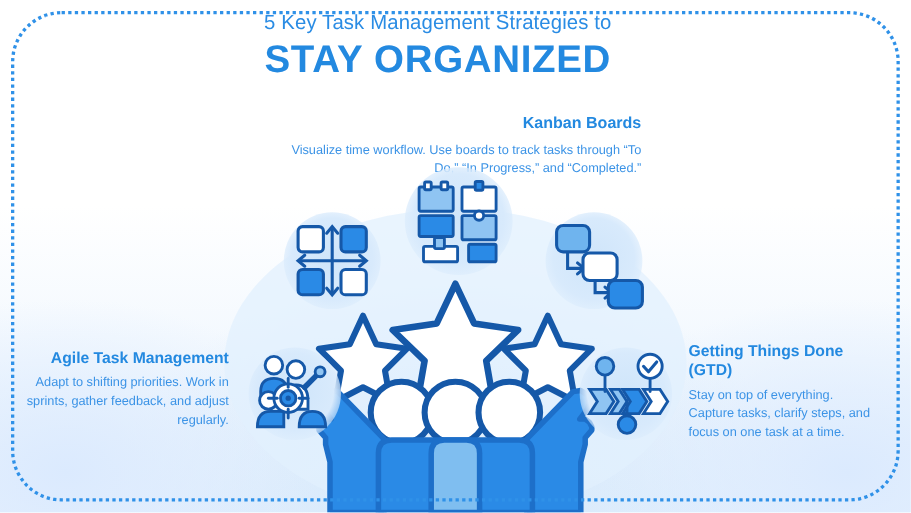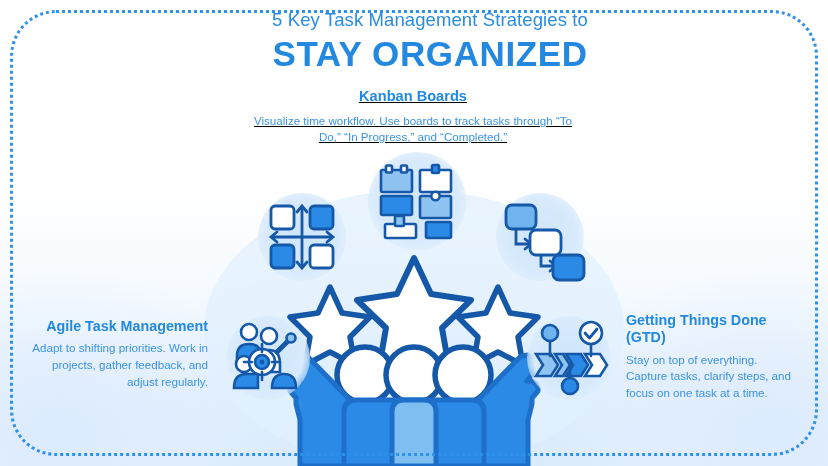--- a/index.html
+++ b/index.html
@@ -16,39 +16,39 @@
       radial-gradient(ellipse 340px 220px at 770px 430px, #dbeafe 0%, rgba(219,234,254,0) 72%),
       radial-gradient(ellipse 420px 300px at 414px 466px, #d2e7fb 0%, rgba(210,231,251,0) 75%),
       linear-gradient(#ffffff 0%, #ffffff 40%, #f2f8fe 70%, #e8f2fd 100%);
   }
   .dotborder{
     position:absolute;left:10px;top:10px;width:808px;height:446px;
     border:3px dotted #2f91e8;border-radius:46px;box-sizing:border-box;
     pointer-events:none;
   }
   
-  .title-wrap{position:absolute;left:0;top:8px;width:796px;text-align:center;margin-left:32px;}
+  .title-wrap{position:absolute;left:0;top:8px;width:796px;text-align:center;}
   .title-sub{
     font-size:18.5px;color:#2a8ce4;letter-spacing:.1px;line-height:1.25;
     font-weight:400;
   }
   .title-main{
     font-size:35px;font-weight:bold;color:#2389e0;letter-spacing:.6px;
     line-height:1.12;margin-top:3px;
   }
   
   .blk{position:absolute;}
   .blk h3{
     margin:0 0 5px 0;font-size:14.3px;font-weight:bold;color:#2389e0;
     line-height:1.22;
   }
   .blk p{
     margin:0;font-size:11.6px;color:#3b93e6;line-height:1.43;font-weight:400;
   }
-  .b-kanban{left:243px;top:88px;width:340px;text-align:center;text-decoration:underline;}
+  .b-kanban{left:243px;top:104px;width:340px;text-align:right;}
   .b-kanban h3{font-size:14.6px;margin-bottom:7px;}
   .b-prior{left:38px;top:163px;width:202px;text-align:right;}
   .b-water{left:586px;top:163px;width:208px;text-align:left;}
   .b-agile{left:22px;top:318px;width:186px;text-align:right;}
   .b-gtd{left:626px;top:312px;width:168px;text-align:left;}
   
   .halo{position:absolute;border-radius:50%;
         background:radial-gradient(circle at 50% 48%, #cfe5fa 0%, #d8eafc 58%, rgba(222,238,253,0.25) 82%, rgba(255,255,255,0) 100%);}
   .ic{position:absolute;}
   svg{display:block;overflow:visible;}
@@ -113,21 +113,21 @@
 
   <div class="blk b-kanban">
     <h3>Kanban Boards</h3>
     <p>Visualize time workflow. Use boards to track tasks through “To Do,” “In Progress,” and “Completed.”</p>
   </div>
 
 
 
   <div class="blk b-agile">
     <h3>Agile Task Management</h3>
-    <p>Adapt to shifting priorities. Work in projects, gather feedback, and adjust regularly.</p>
+    <p>Adapt to shifting priorities. Work in sprints, gather feedback, and adjust regularly.</p>
   </div>
 
   <div class="blk b-gtd">
     <h3>Getting Things Done (GTD)</h3>
     <p>Stay on top of everything. Capture tasks, clarify steps, and focus on one task at a time.</p>
   </div>
 
   <div class="halo" style="left:368px;top:152px;width:98px;height:98px;"></div>
   <div class="ic" style="left:378px;top:162px;">
     <svg width="78" height="78" viewBox="0 0 78 78">

